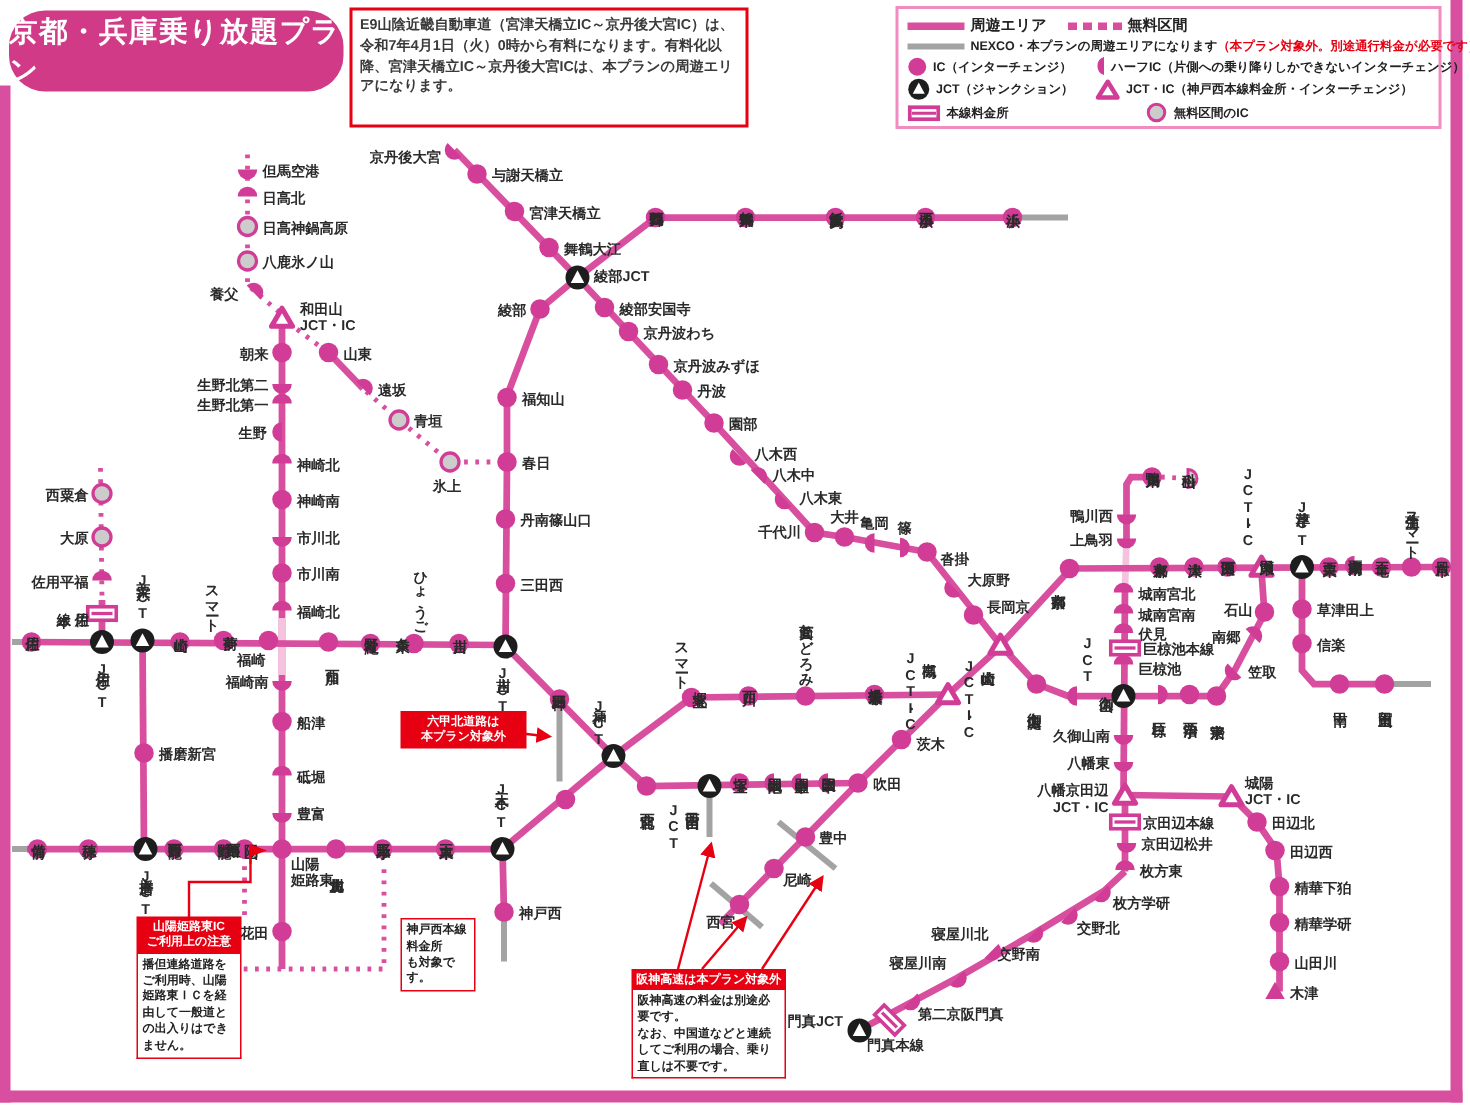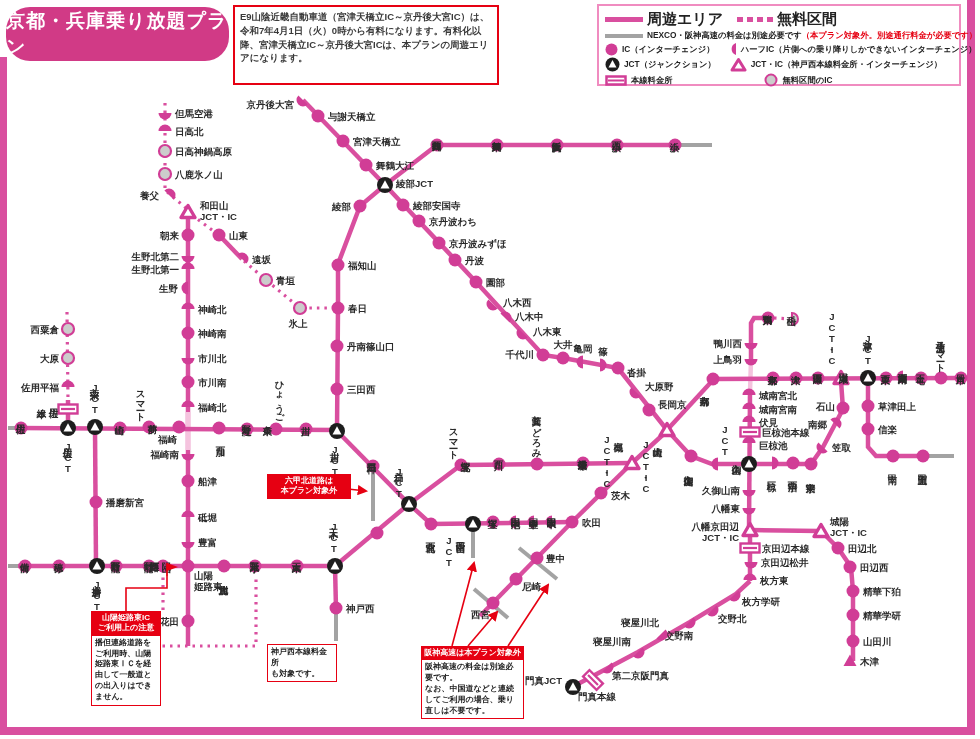--- a/index.html
+++ b/index.html
@@ -8,21 +8,21 @@
   .frame{position:absolute;background:var(--mag);}
   #f-left{left:0;top:57px;width:7px;height:678px;}
   #f-right{left:967px;top:0;width:8px;height:735px;}
   #f-bottom{left:0;top:727px;width:975px;height:8px;}
   #title-block{position:absolute;left:6px;top:7px;width:223px;height:54px;background:var(--magdark);
     color:#fff;font-size:19px;font-weight:bold;display:flex;align-items:center;justify-content:center;letter-spacing:1px;border-radius:24px;}
   #notice-box{position:absolute;left:233px;top:5px;width:252px;height:70px;border:2px solid var(--red);
     padding:3px 5px;font-size:9.5px;font-weight:bold;color:#3a3a3a;line-height:1.45;background:#fff;}
   #legend-box{position:absolute;left:597px;top:4px;width:364px;height:82px;border:2px solid #f08cc0;
     background:#fff;padding:3px 6px;box-sizing:border-box;}
-  .lg-row{display:flex;align-items:center;margin:1px 0;font-size:15px;font-weight:bold;color:#222;white-space:nowrap;}
+  .lg-row{display:flex;align-items:center;margin:1px 0;font-size:10px;font-weight:bold;color:#222;white-space:nowrap;}
   .lg-row.sm{font-size:8.3px;}
   .lg-gap{margin-left:14px;}
   .lg-ic{margin-right:4px;flex:0 0 auto;display:inline-flex;align-items:center;}
   .lg-line{width:38px;height:5px;background:var(--mag);}
   .lg-dots{display:inline-flex;gap:4px;}
   .lg-dots i{width:6px;height:5px;background:var(--mag);display:block;}
   .lg-gray{width:38px;height:4px;background:#a3a3a3;}
   .lg-red{color:var(--red);}
   .callout{position:absolute;font-weight:bold;z-index:5;}
   .co-head{background:var(--red);color:#fff;font-size:8px;text-align:center;padding:2px 1px;white-space:pre-line;line-height:1.3;}
@@ -50,21 +50,21 @@
       <span class="lg-ic lg-dots lg-gap">
           <i></i>
           <i></i>
           <i></i>
           <i></i>
         </span>
       <span>無料区間</span>
     </div>
     <div class="lg-row sm">
       <span class="lg-ic lg-gray"></span>
-      <span>NEXCO・阪神高速の料金は別途必要です</span>
+      <span>NEXCO・本プランの周遊エリアになります</span>
       <span class="lg-red">（本プラン対象外。別途通行料金が必要です）</span>
     </div>
     <div class="lg-row sm">
       <span class="lg-ic">
           <svg width="13" height="13">
             <circle cx="6.5" cy="6.5" r="6" fill="#d13d96"></circle>
           </svg>
         </span>
       <span>IC（インターチェンジ）</span>
       <span class="lg-ic lg-gap">
@@ -820,21 +820,21 @@
 
   <div class="callout" style="left:267px;top:474px;width:84px;">
     <div class="co-head">六甲北道路は
 本プラン対象外</div>
   </div>
   <div class="callout" style="left:91px;top:611px;width:70px;">
     <div class="co-head">山陽姫路東IC
 ご利用上の注意</div>
     <div class="co-body">播但連絡道路をご利用時、山陽姫路東ＩＣを経由して一般道との出入りはできません。</div>
   </div>
-  <div class="callout" style="left:267px;top:612px;width:70px;margin-top:32px;">
+  <div class="callout" style="left:267px;top:612px;width:50px;">
     <div class="co-body solo">神戸西本線料金所
 も対象です。</div>
   </div>
   <div class="callout" style="left:421px;top:646px;width:103px;">
     <div class="co-head">阪神高速は本プラン対象外</div>
     <div class="co-body">阪神高速の料金は別途必要です。
 なお、中国道などと連続してご利用の場合、乗り直しは不要です。</div>
   </div>
 </div>
 

